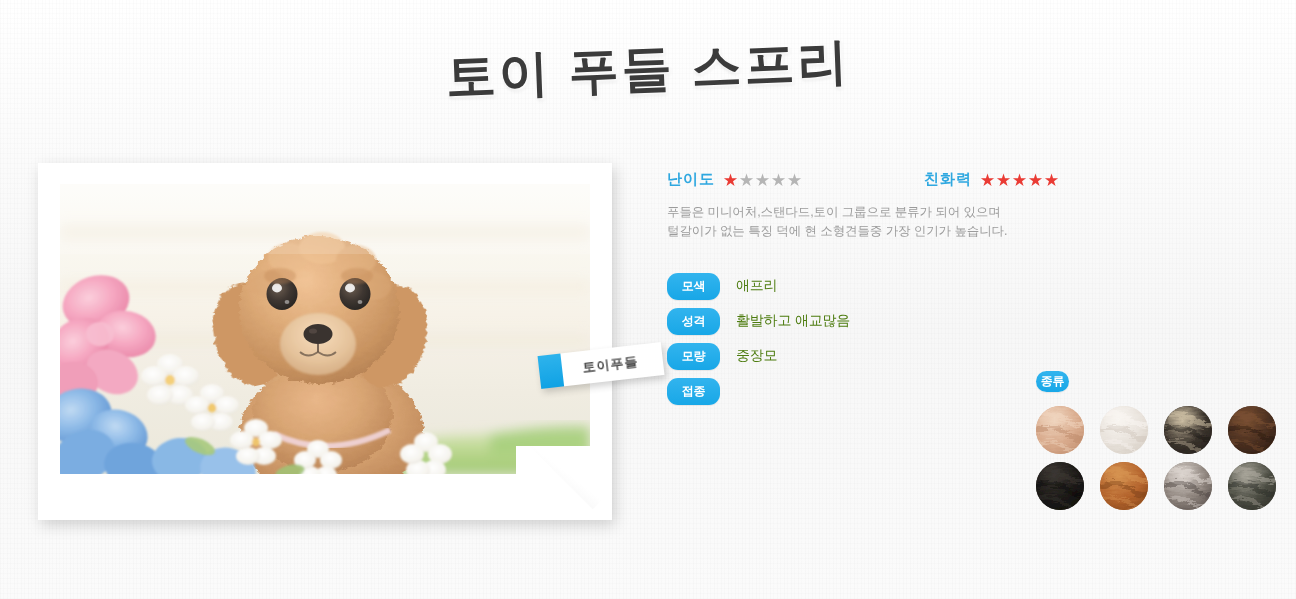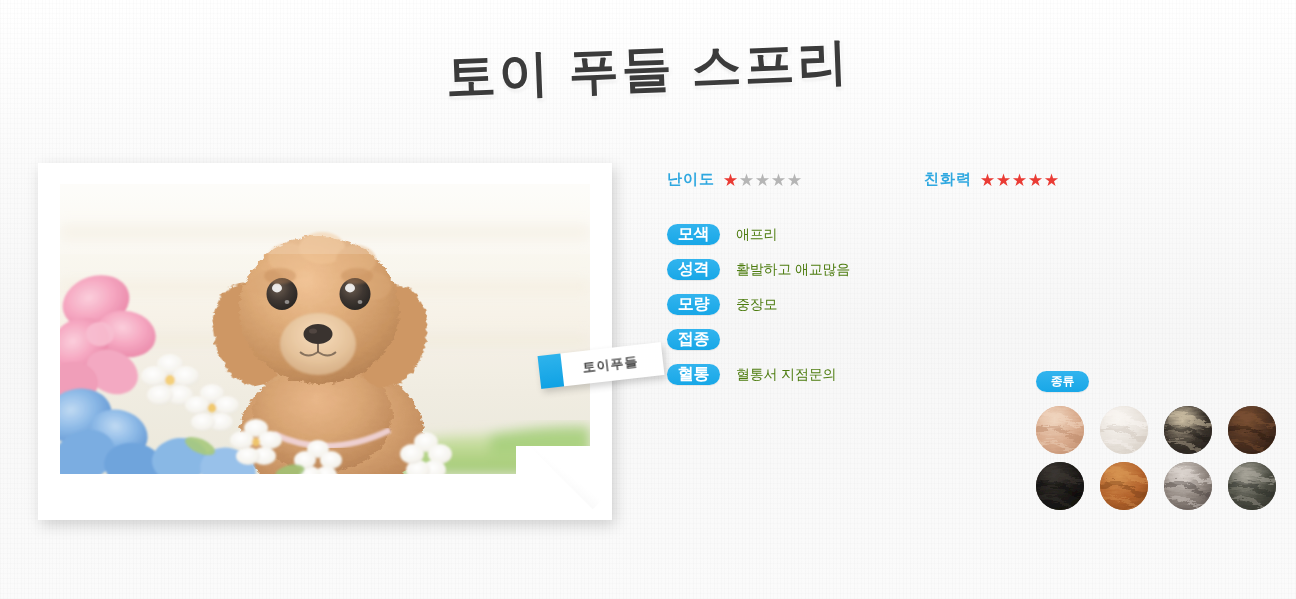--- a/index.html
+++ b/index.html
@@ -184,25 +184,25 @@
   #attr-list {
     margin-top: 27px;
   }
   .attr-row {
     display: flex;
     align-items: center;
     height: 35px;
   }
   .attr-pill {
     width: 53px;
-    height: 21px;
+    height: 27px;
     border-radius: 11px;
     background: linear-gradient(180deg, #32b4ee 0%, #18a7e7 100%);
     color: #ffffff;
-    font-size: 16px;
+    font-size: 12px;
     font-weight: bold;
     letter-spacing: -0.3px;
     display: flex;
     align-items: center;
     justify-content: center;
     flex: 0 0 auto;
     box-shadow: 0 1px 1px rgba(0,0,0,0.07);
   }
   .attr-value {
     margin-left: 16px;
@@ -213,21 +213,21 @@
   }
 
   
   #types-section {
     position: absolute;
     left: 1036px;
     top: 371px;
     width: 240px;
   }
   #types-pill {
-    width: 53px;
+    width: 33px;
     height: 21px;
     border-radius: 11px;
     background: linear-gradient(180deg, #32b4ee 0%, #18a7e7 100%);
     color: #ffffff;
     font-size: 12px;
     font-weight: bold;
     letter-spacing: -0.3px;
     display: flex;
     align-items: center;
     justify-content: center;
@@ -477,40 +477,38 @@
         <span class="stars">
           <span class="star on">★</span>
           <span class="star on">★</span>
           <span class="star on">★</span>
           <span class="star on">★</span>
           <span class="star on">★</span>
         </span>
       </div>
     </div>
 
+    <div id="breed-desc">푸들은 미니어처,스탠다드,토이 그룹으로 분류가 되어 있으며
+털갈이가 없는 특징 덕에 현 소형견들중 가장 인기가 높습니다.</div>
 
     <div id="attr-list">
       <div class="attr-row">
         <div class="attr-pill">모색</div>
         <div class="attr-value">애프리</div>
       </div>
       <div class="attr-row">
         <div class="attr-pill">성격</div>
         <div class="attr-value">활발하고 애교많음</div>
       </div>
       <div class="attr-row">
         <div class="attr-pill">모량</div>
         <div class="attr-value">중장모</div>
       </div>
       <div class="attr-row">
         <div class="attr-pill">접종</div>
-      </div>
-      <div class="attr-row">
-        <div class="attr-pill">혈통</div>
-        <div class="attr-value">혈통서 지점문의</div>
       </div>
     </div>
   </div>
 
   <div id="types-section">
     <div id="types-pill">종류</div>
     <div id="swatch-grid">
         <div class="swatch">
           <svg viewBox="0 0 48 48">
             <defs>

